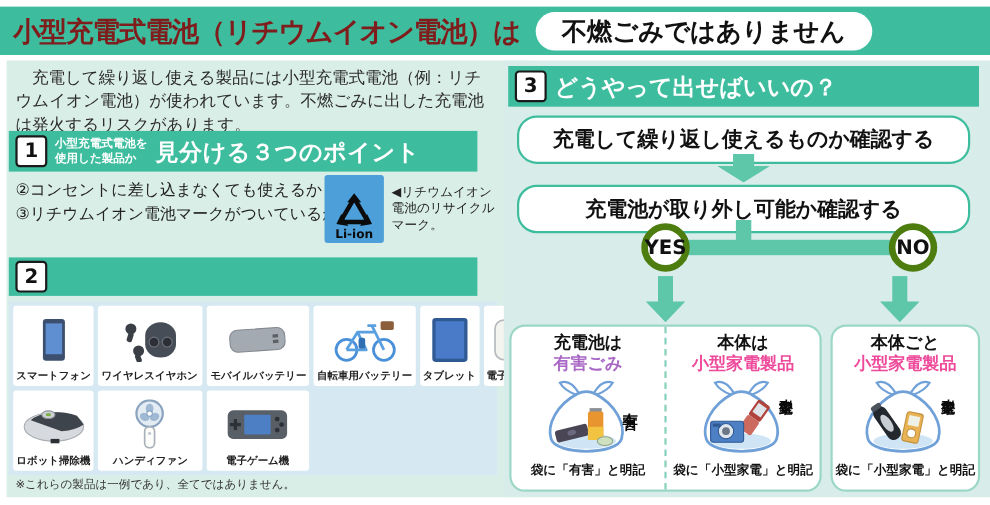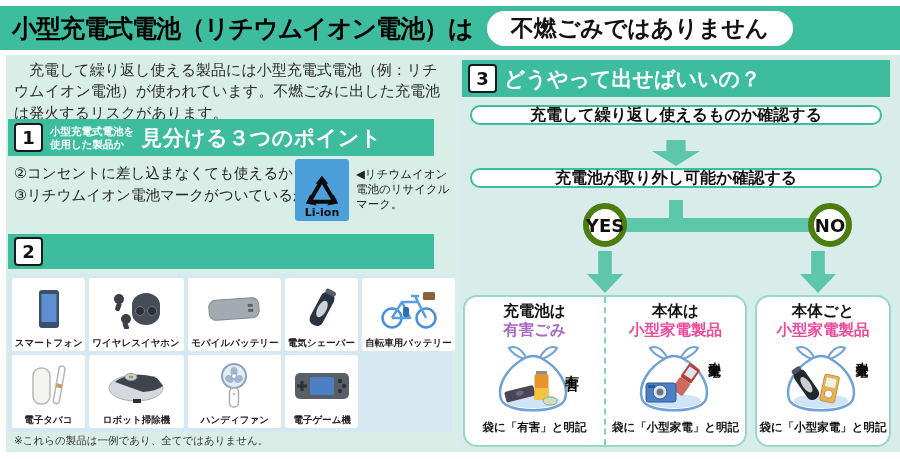--- a/index.html
+++ b/index.html
@@ -2,21 +2,21 @@
 <html><head>
 <meta charset="utf-8">
 <style>
   html,body{margin:0;padding:0;background:#fff;}
   .page{position:relative;width:900px;height:459px;background:#fff;overflow:hidden;
         font-family:"DejaVu Sans","Liberation Sans",sans-serif;color:#222;}
 
   
   .header-bar{position:absolute;left:0;top:6px;width:900px;height:44px;background:#3ebd9e;
               display:flex;align-items:center;padding-left:12px;box-sizing:border-box;}
-  .header-title{font-size:25px;font-weight:bold;color:#000000;letter-spacing:-1px;white-space:nowrap;}
+  .header-title{font-size:25px;font-weight:bold;color:#7f1d1d;letter-spacing:-1px;white-space:nowrap;}
   .header-pill{margin-left:14px;background:#fff;border-radius:20px;padding:2px 24px;
                font-size:23px;font-weight:bold;color:#111;white-space:nowrap;}
 
   
   .panel{position:absolute;top:55px;height:397px;background:#daeee8;padding-left:28px;}
   .panel-left{left:6px;width:448px;}
   .panel-right{left:458px;width:436px;background:#d8ede9;}
 
   
   .intro{position:absolute;left:8px;top:5px;width:436px;font-size:15px;line-height:1.42;
@@ -45,23 +45,23 @@
   .grid{position:absolute;left:2px;top:219px;width:444px;background:#d6e9f2;padding:4px;
         box-sizing:border-box;display:grid;grid-template-columns:repeat(6,1fr);gap:4px;}
   .card{background:#fff;border-radius:3px;height:73px;display:flex;flex-direction:column;
         align-items:center;justify-content:flex-end;padding:3px 1px 3px;box-sizing:border-box;}
   .card .art{flex:1;display:flex;align-items:center;justify-content:center;}
   .card .lbl{font-size:10px;font-weight:bold;color:#222;line-height:1.1;text-align:center;
              white-space:nowrap;transform:scale(.95);}
   .footnote{position:absolute;left:8px;top:379px;font-size:10.5px;color:#333;}
 
   
-  .pill{position:absolute;left:12px;width:412px;height:20px;background:#fff;
+  .pill{position:absolute;left:12px;width:412px;height:44px;background:#fff;
         border:2px solid #3ebd9e;border-radius:18px;display:flex;align-items:center;
-        justify-content:center;font-size:16px;font-weight:bold;color:#111;box-sizing:border-box;}
+        justify-content:center;font-size:19px;font-weight:bold;color:#111;box-sizing:border-box;}
   .pill1{top:50px;} .pill2{top:113px;}
   .arrow{background:#5ec6a9;}
   .arrow-big{position:absolute;left:194px;top:85px;width:48px;height:26px;
              clip-path:polygon(30% 0,70% 0,70% 42%,100% 42%,50% 100%,0 42%,30% 42%);}
   .stem{position:absolute;left:211px;top:145px;width:14px;height:22px;}
   .hbar{position:absolute;left:147px;top:163px;width:213px;height:14px;}
   .yn-circle{position:absolute;top:148px;width:44px;height:44px;border-radius:50%;background:#fff;
              border:6px solid #4d7c0f;box-sizing:border-box;display:flex;align-items:center;
              justify-content:center;font-size:18px;font-weight:bold;color:#111;}
   .yes-c{left:125px;} .no-c{left:350px;}
@@ -154,32 +154,20 @@
           <svg width="56" height="32" viewBox="0 0 56 32">
               <rect x="3" y="6" width="50" height="20" rx="7" fill="#a4aab1" stroke="#83898f" transform="rotate(-4 28 16)"></rect>
               <rect x="42" y="12" width="5" height="3" fill="#5b6067" transform="rotate(-4 28 16)"></rect>
               <rect x="42" y="17" width="5" height="3" fill="#5b6067" transform="rotate(-4 28 16)"></rect>
             </svg>
         </span>
         <span class="lbl">モバイルバッテリー</span>
       </div>
       <div class="card">
         <span class="art">
-          <svg width="34" height="44" viewBox="0 0 34 44">
-              <g transform="rotate(28 17 22)">
-                <rect x="10" y="4" width="14" height="36" rx="6" fill="#2c3340"></rect>
-                <ellipse cx="17" cy="22" rx="4.5" ry="9" fill="#ccd2d9"></ellipse>
-                <rect x="11.5" y="1" width="11" height="5" rx="2" fill="#555d6b"></rect>
-              </g>
-            </svg>
-        </span>
-        <span class="lbl">電気シェーバー</span>
-      </div>
-      <div class="card">
-        <span class="art">
           <svg width="60" height="42" viewBox="0 0 60 42">
               <circle cx="13" cy="30" r="9.5" fill="none" stroke="#4a90d9" stroke-width="2.5"></circle>
               <circle cx="47" cy="30" r="9.5" fill="none" stroke="#4a90d9" stroke-width="2.5"></circle>
               <path d="M13,30 L23,14 L39,14 L47,30 M23,14 L31,30 L13,30 M39,14 L36,8 M32,8 h8" fill="none" stroke="#5aa0e0" stroke-width="2.5" stroke-linejoin="round"></path>
               <rect x="44" y="4" width="12" height="8" rx="1.5" fill="#8b5e3c"></rect>
               <rect x="24" y="19" width="6" height="10" rx="2" fill="#2f6fb4"></rect>
             </svg>
         </span>
         <span class="lbl">自転車用バッテリー</span>
       </div>

